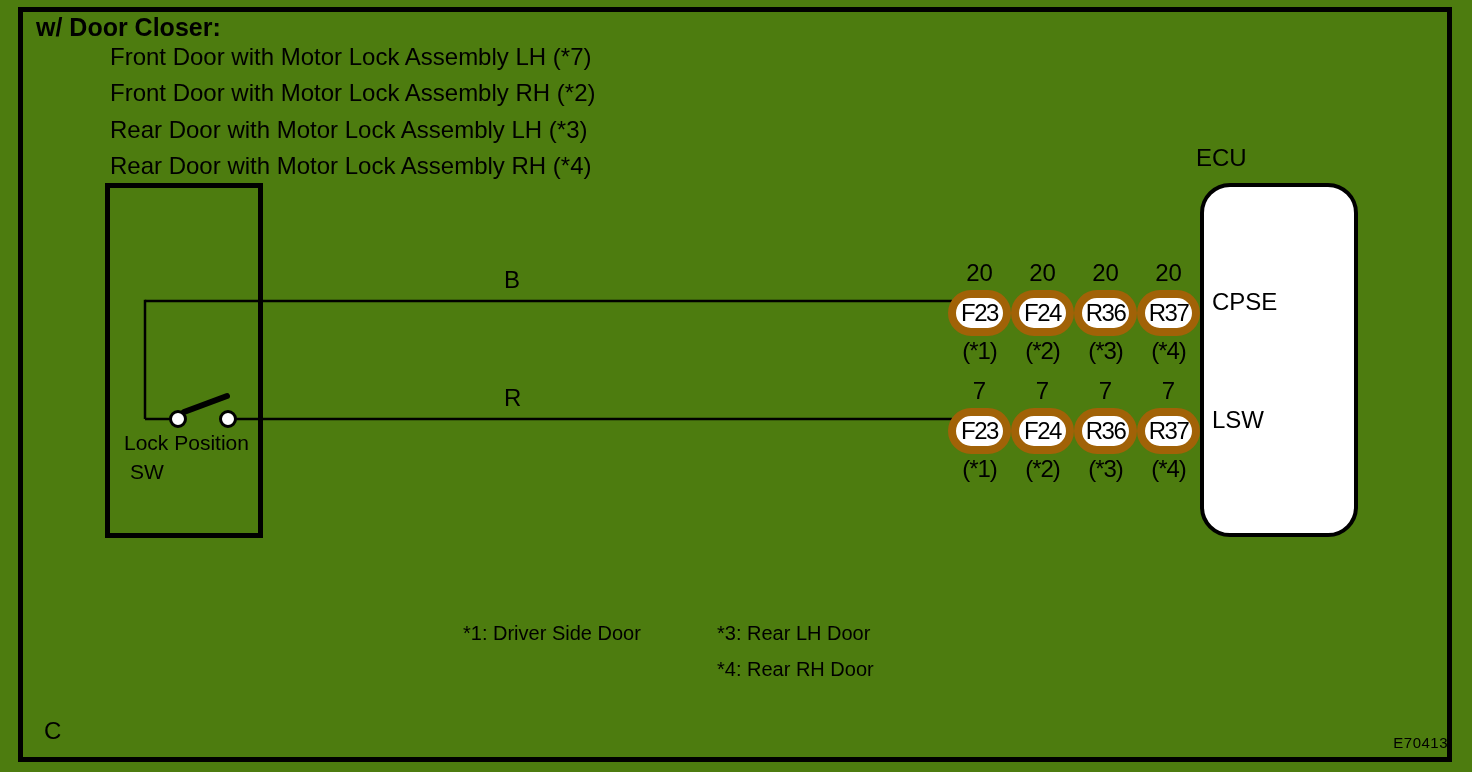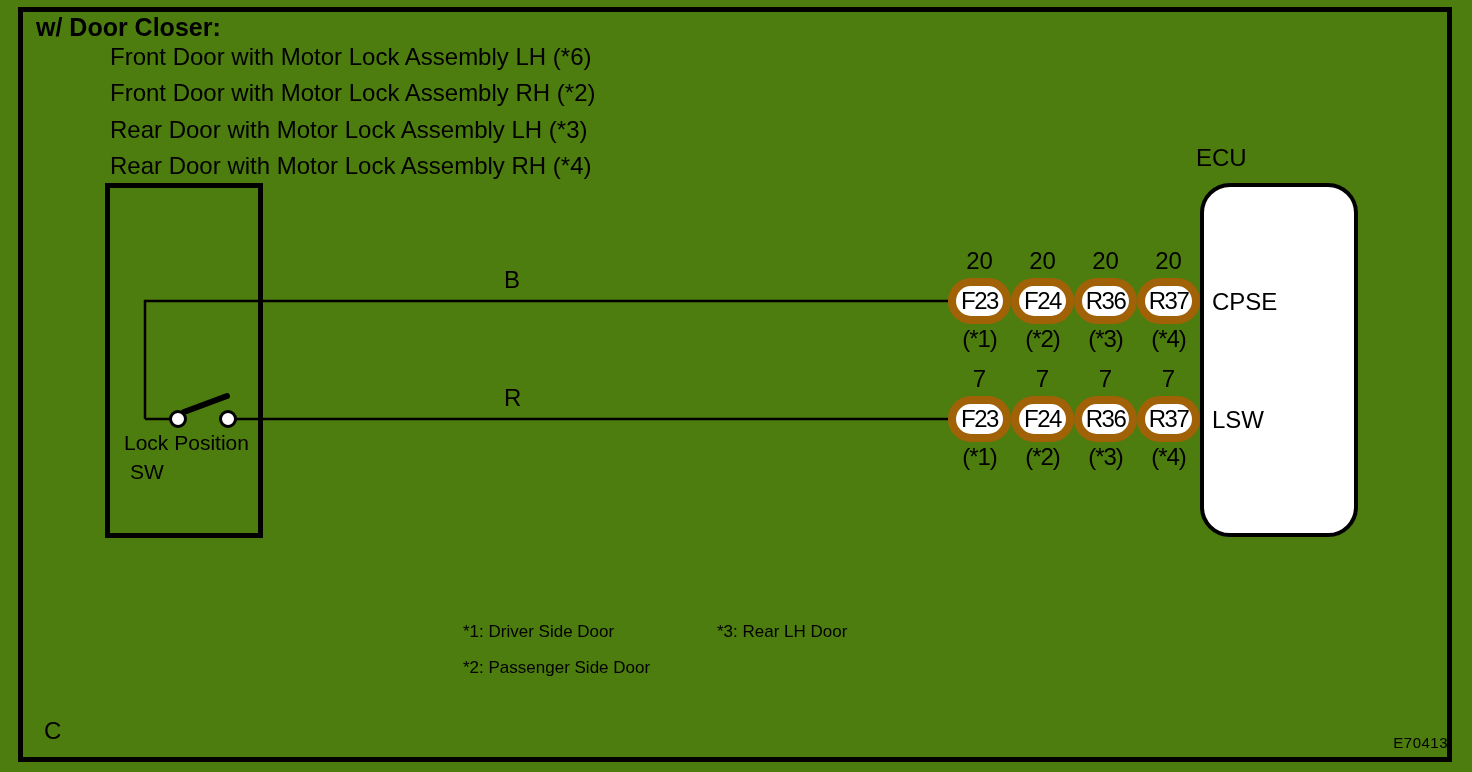--- a/index.html
+++ b/index.html
@@ -77,20 +77,21 @@
     left: 1196px; top: 144px;
     width: 158px;
     text-align: left;
     font-size: 24px;
   }
 
   .conn-row {
     position: absolute;
     left: 948px;
     display: flex;
+    margin-top: 12px;
   }
   .row-cpse { top: 248px; }
   .row-lsw  { top: 366px; }
   .conn-group {
     width: 63px;
     display: flex;
     flex-direction: column;
     align-items: center;
   }
   .pin {
@@ -128,21 +129,21 @@
 
   .wire-label {
     position: absolute;
     font-size: 24px;
   }
   .wl-b { left: 504px; top: 266px; }
   .wl-r { left: 504px; top: 384px; }
 
   .legend-item {
     position: absolute;
-    font-size: 17px;
+    font-size: 20px;
     white-space: nowrap;
   }
   .lg-0 { left: 463px; top: 622px; }
   .lg-1 { left: 463px; top: 658px; }
   .lg-2 { left: 717px; top: 622px; }
   .lg-3 { left: 717px; top: 658px; }
 
   .corner-label {
     position: absolute;
     left: 44px; top: 717px;
@@ -159,21 +160,21 @@
 </style>
 </head>
 <body>
 
 <div class="canvas">
 
   <div class="frame"></div>
 
   <div class="title">w/ Door Closer:</div>
 
-  <div class="assembly-line al-0">Front Door with Motor Lock Assembly LH (*6)</div>
+  <div class="assembly-line al-0">Front Door with Motor Lock Assembly LH (*7)</div>
   <div class="assembly-line al-1">Front Door with Motor Lock Assembly RH (*2)</div>
   <div class="assembly-line al-2">Rear Door with Motor Lock Assembly LH (*3)</div>
   <div class="assembly-line al-3">Rear Door with Motor Lock Assembly RH (*4)</div>
 
   <div class="device-box"></div>
 
   <div class="ecu-box"></div>
   <div class="ecu-label">ECU</div>
 
   <svg class="wiring-svg" viewBox="0 0 1472 772" xmlns="http://www.w3.org/2000/svg">
@@ -241,19 +242,19 @@
       <div class="pin">7</div>
       <div class="oval">R37</div>
       <div class="ref">(*4)</div>
     </div>
   </div>
 
   <div class="terminal t-cpse">CPSE</div>
   <div class="terminal t-lsw">LSW</div>
 
   <div class="legend-item lg-0">*1: Driver Side Door</div>
-  <div class="legend-item lg-1">*2: Passenger Side Door</div>
   <div class="legend-item lg-2">*3: Rear LH Door</div>
+  <div class="legend-item lg-3">*4: Rear RH Door</div>
 
   <div class="corner-label">C</div>
   <div class="figure-code">E70413</div>
 
 </div>
 
 </body></html>

